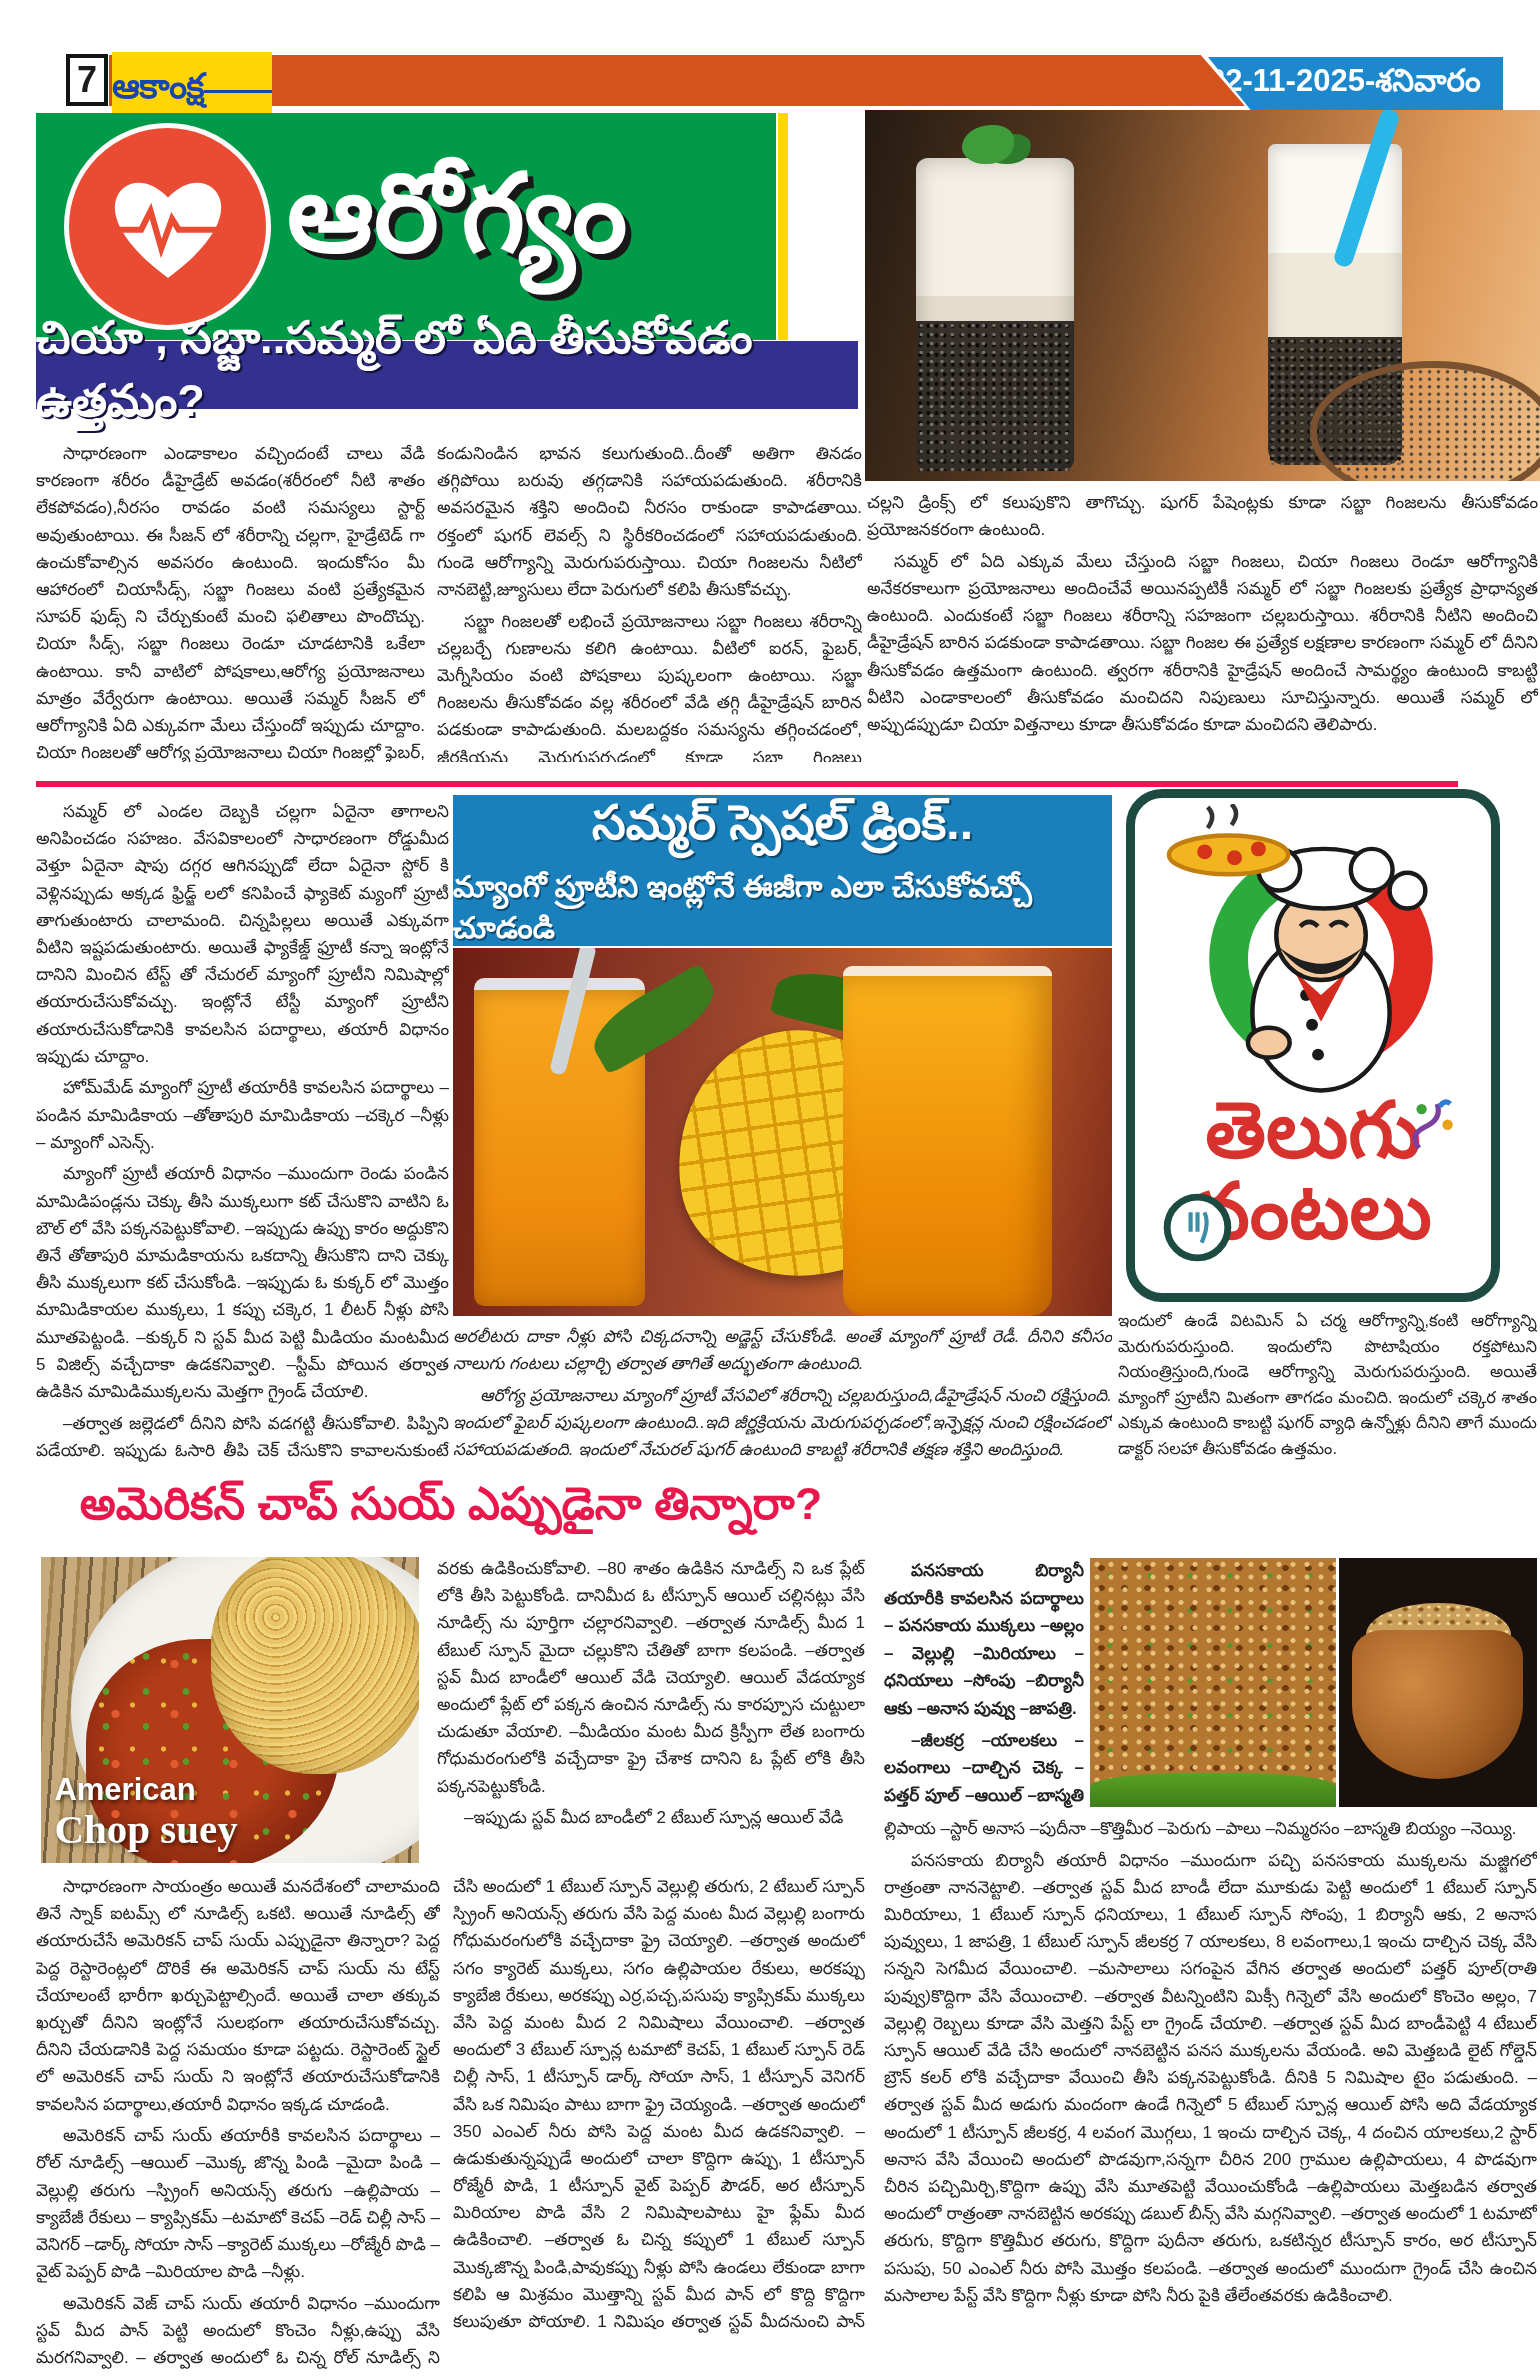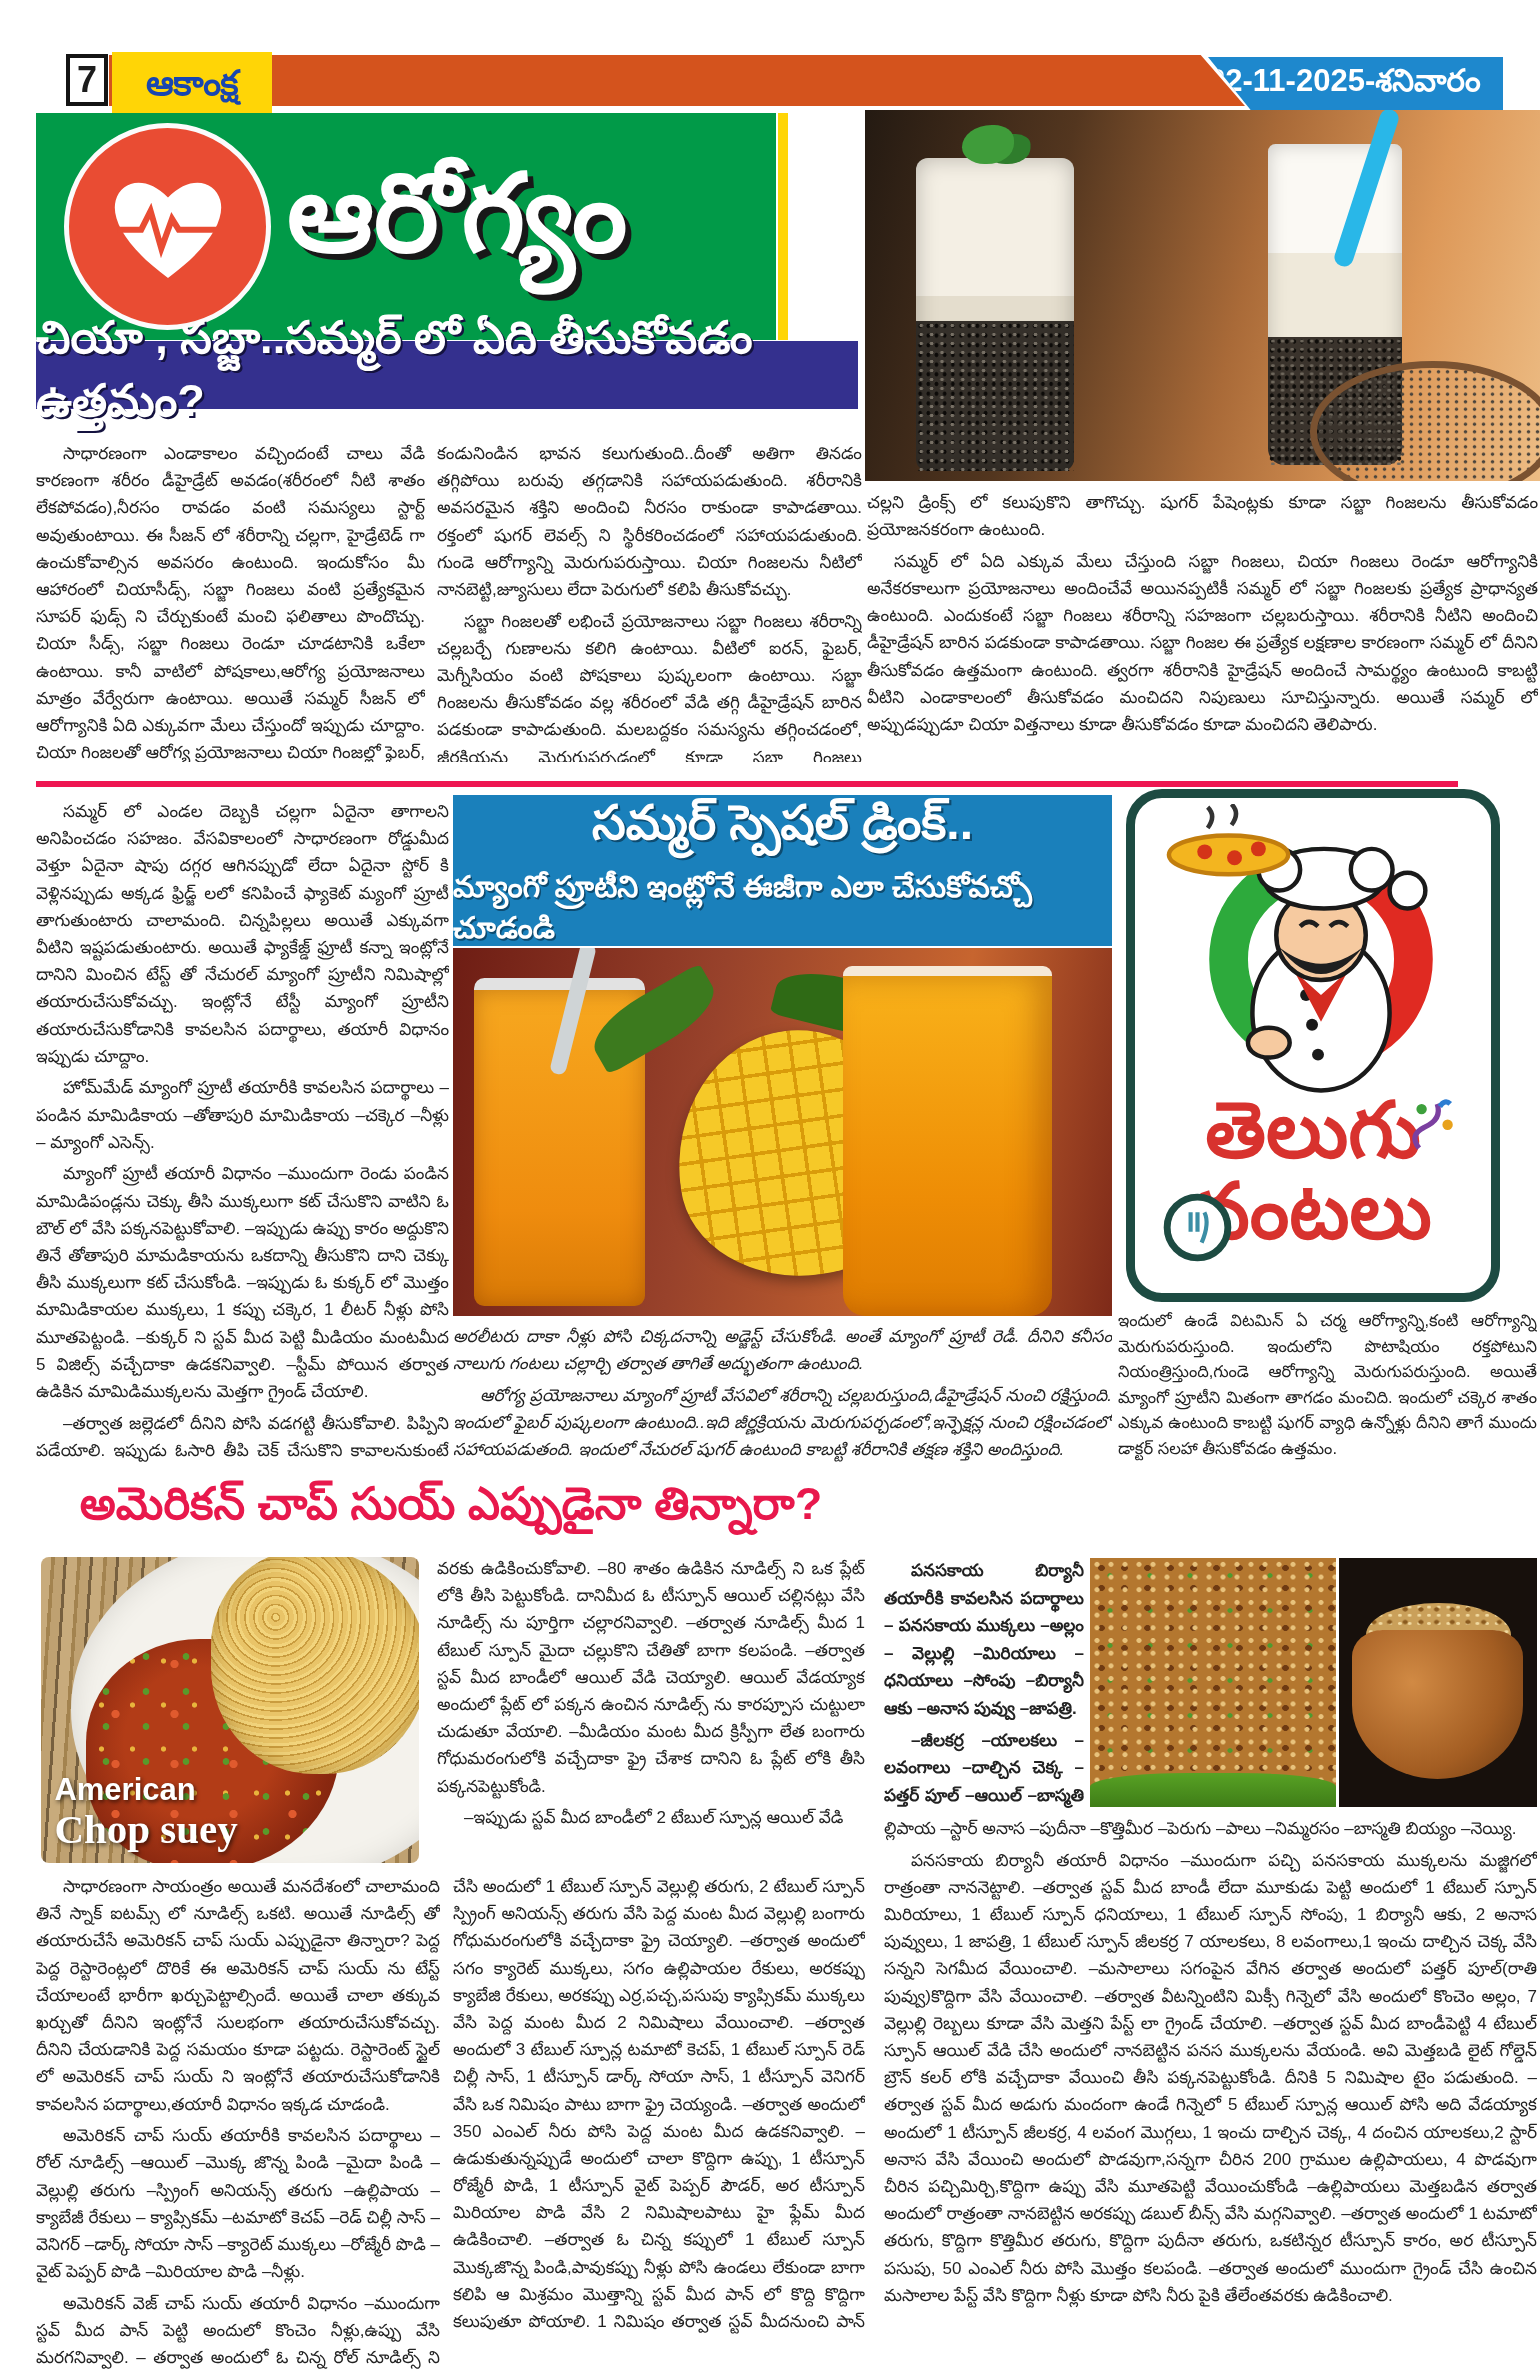--- a/index.html
+++ b/index.html
@@ -7,21 +7,21 @@
   #page { position:relative; width:1541px; height:2377px; background:#ffffff; margin:0 auto; overflow:hidden; color:#1c1c1c; }
 
   .abs { position:absolute; }
 
   
   #orange-bar { left:109px; top:55px; width:1136px; height:51px; background:#d4531d;
                 clip-path:polygon(0 0, 96.1% 0, 100% 100%, 0 100%); }
   #pageno { left:66px; top:54px; width:42px; height:52px; background:#fff; border:4.5px solid #141414;
             display:flex; align-items:center; justify-content:center; font-size:36px; font-weight:800; }
   #brandbox { left:112px; top:52px; width:160px; height:76px; background:#ffd506;
-              display:flex; flex-direction:column; align-items:center; justify-content:center; }
+              display:flex; flex-direction:row; align-items:center; justify-content:center; }
   #brandbox .brand { color:#1846b0; font-size:35px; font-weight:900; letter-spacing:-0.7px; }
   #brandbox .brand-rule { width:97px; height:3px; background:#1846b0; margin-top:3px; }
   #date-box { left:1208px; top:57px; width:295px; height:55px; background:#1e88cd;
               clip-path:polygon(0 0, 100% 0, 100% 100%, 15% 100%);
               display:flex; align-items:center; justify-content:flex-end; padding-right:22.4px;
               color:#fff; font-size:31px; font-weight:800; }
 
   
   #masthead { left:36px; top:113px; width:740px; height:227px; background:#019a48; }
   #yellow-strip { left:778px; top:113px; width:9.7px; height:227px; background:#ffd506; }
@@ -114,21 +114,21 @@
                                 repeating-linear-gradient(90deg, transparent 0 22.4px, #d99b0a 22.4px 26px);
                transform:rotate(-8deg); box-shadow:0 6px 13.4px rgba(0,0,0,.35); }
   #img-mango .leaf { position:absolute; width:134px; height:52px; background:#3c7a1e; border-radius:50% 10% 50% 10%; }
   #img-mango .leaf.l1 { left:134px; top:45px; transform:rotate(-30deg); }
   #img-mango .leaf.l2 { left:321px; top:30px; transform:rotate(14deg); background:#2f6a15; }
   #img-mango .glass2 { position:absolute; right:60px; top:18px; width:209px; height:350px; border-radius:9px 9px 22.4px 22.4px;
                background:linear-gradient(#f9b21a,#ee8d05 65%,#de7c02); border-top:10.4px solid #f5e9d8;
                box-shadow:inset -15px 0 30px rgba(120,40,0,.35); }
 
   #img-chop { left:41px; top:1557px; width:378px; height:306px;
-              background:repeating-linear-gradient(94deg,#c8ab7c 0 10.4px,#a3834f 10.4px 14px,#bfa171 14px 23px,#77603f 23px 26px);border-radius:8px; }
+              background:repeating-linear-gradient(94deg,#c8ab7c 0 10.4px,#a3834f 10.4px 14px,#bfa171 14px 23px,#77603f 23px 26px); }
   #img-chop .plate { position:absolute; left:30px; top:-22.4px; width:417px; height:350px; border-radius:50%;
               background:#f4f2ec; box-shadow:inset 0 0 30px rgba(0,0,0,.12); }
   #img-chop .sauce { position:absolute; left:45px; top:82px; width:253px; height:231px; border-radius:48% 52% 55% 45%;
               background:radial-gradient(circle at 45% 45%, #b23c17, #8a2810 60%, #6d1d0a);
               background-image:radial-gradient(circle, #5a9a2a 3px, transparent 3.7px),
                                radial-gradient(circle, #e05a2e 3.7px, transparent 4.5px),
                                radial-gradient(circle, #e8b43c 2.2px, transparent 3px),
                                radial-gradient(circle at 45% 45%, #b23c17 0 40%, #8a2810 70%, #6d1d0a 100%);
               background-size:40px 35px, 59px 50px, 31px 44px, 100% 100%; }
   #img-chop .noodles { position:absolute; right:-7.5px; top:-7.5px; width:216px; height:224px; border-radius:45% 55% 50% 50%;

